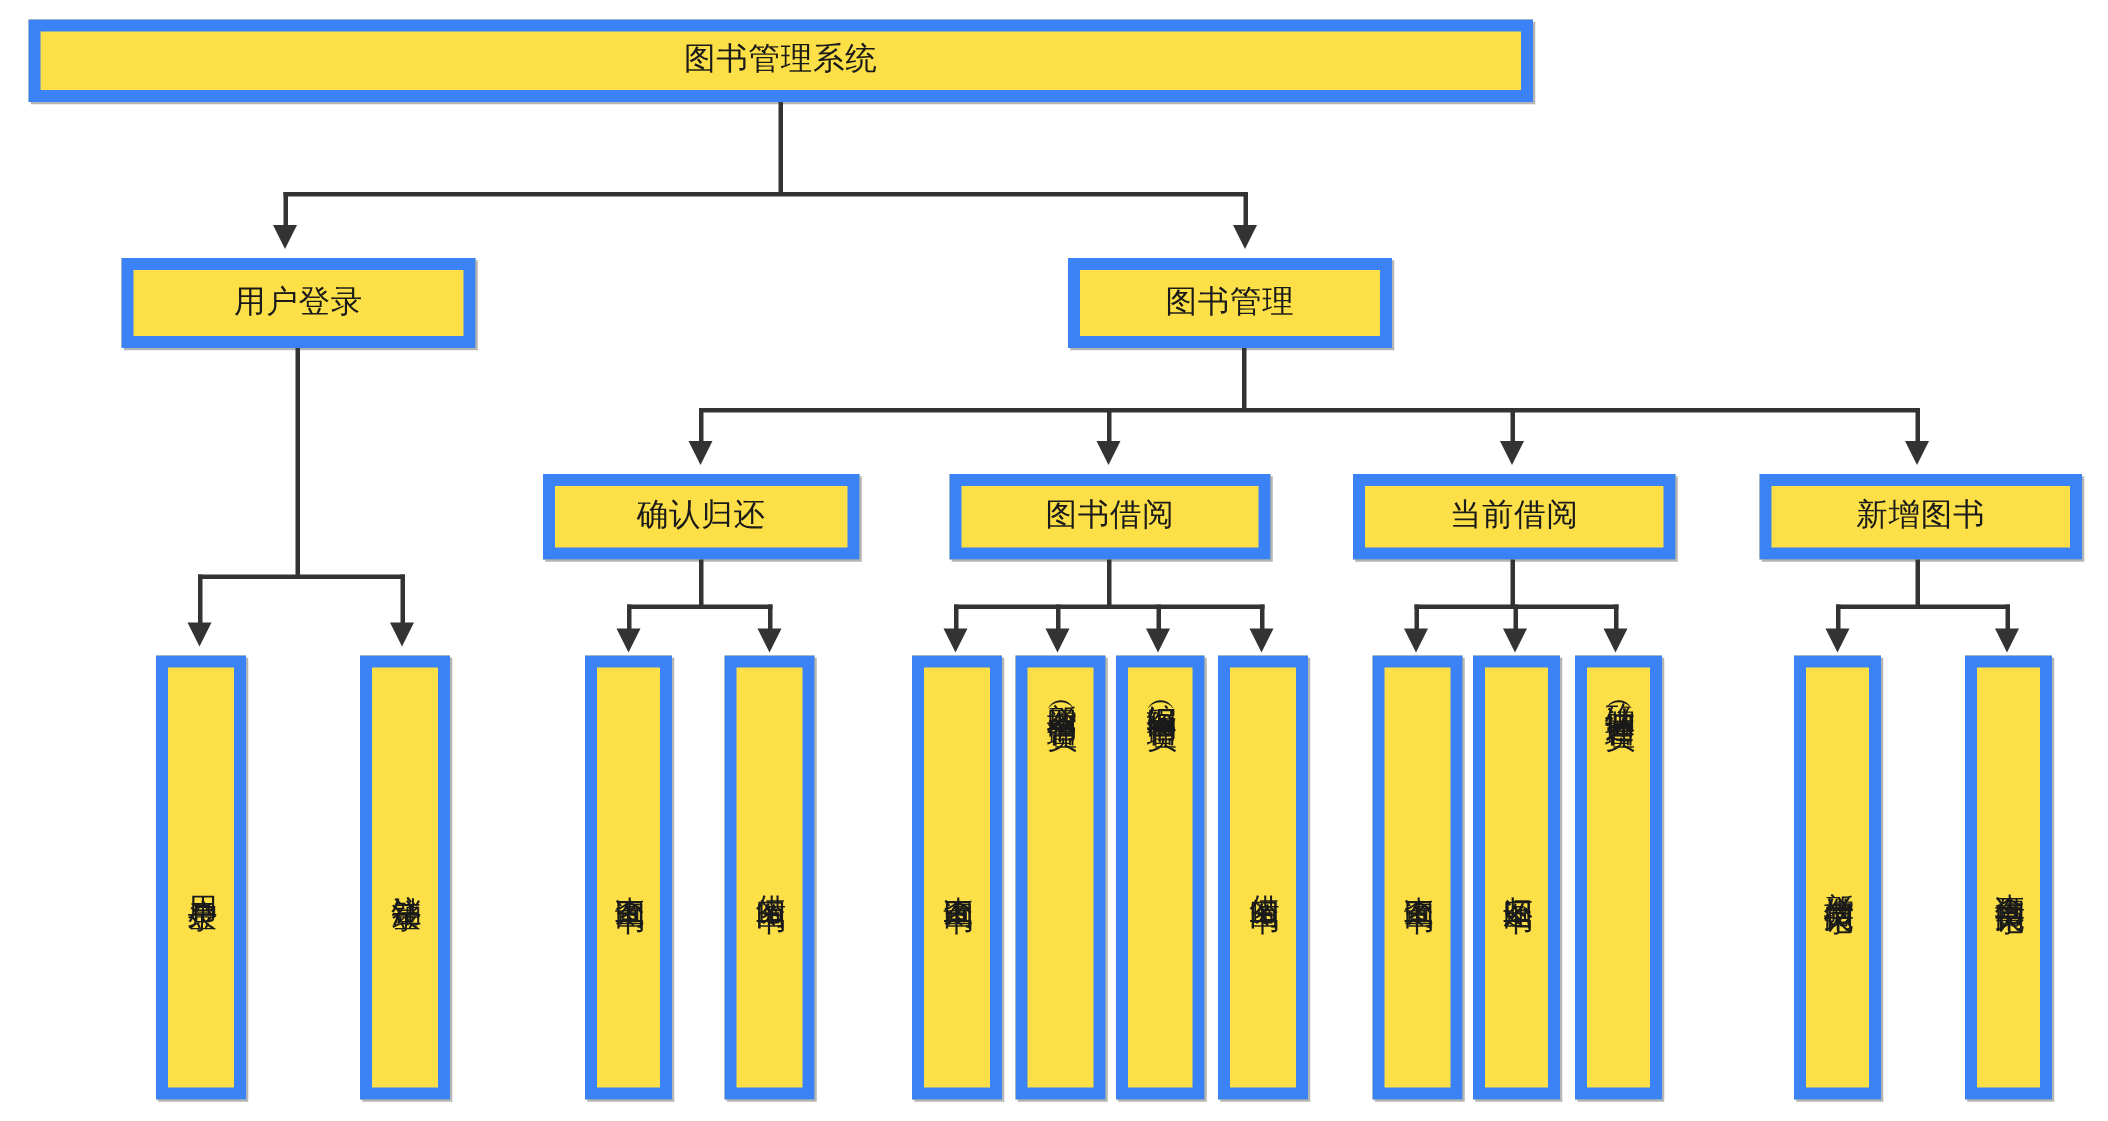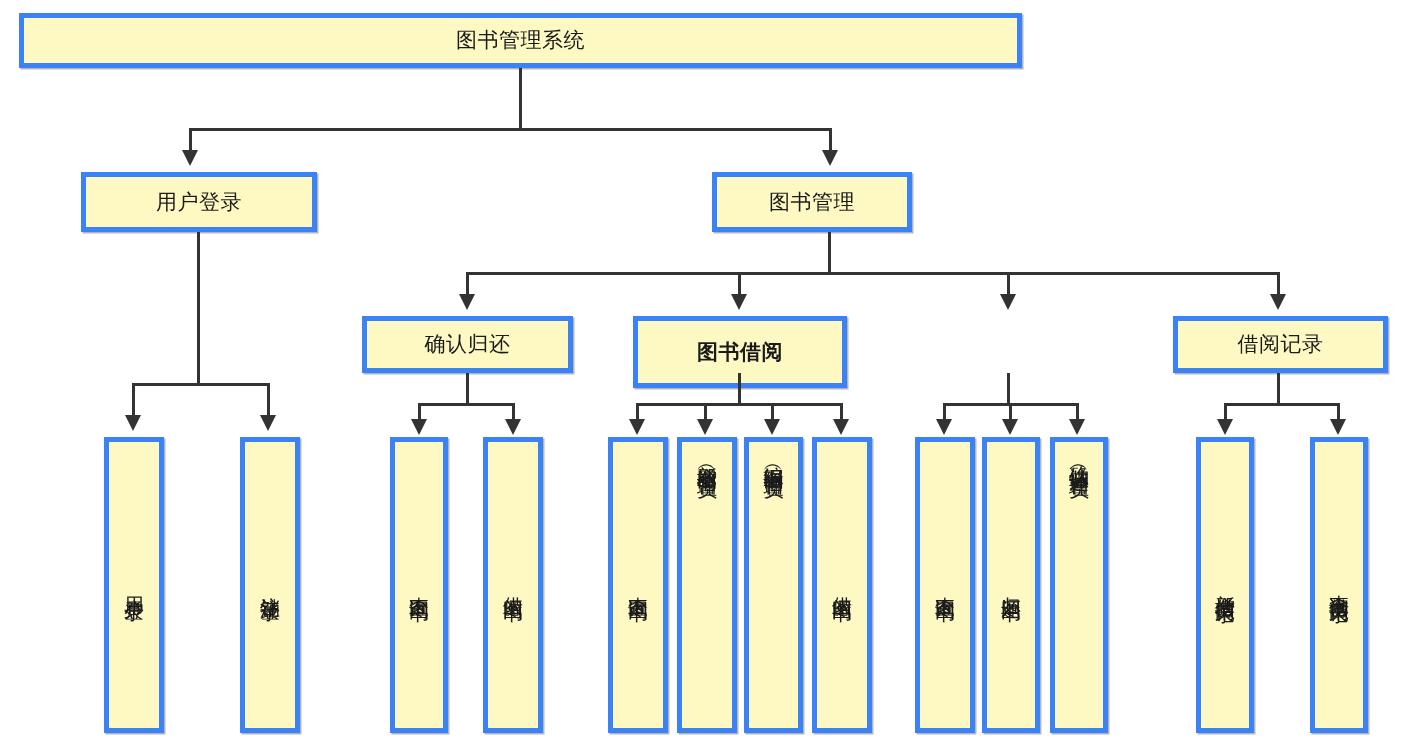--- a/index.html
+++ b/index.html
@@ -14,22 +14,22 @@
   #canvas {
     position: relative;
     width: 1405px;
     height: 747px;
     background: #ffffff;
     overflow: hidden;
   }
   .node {
     position: absolute;
     box-sizing: border-box;
-    background: #fef9c3;
-    border: 5px solid #3b82f6;
+    background: #fde047;
+    border: 8px solid #3b82f6;
     box-shadow: 1.5px 1.5px 0 0 rgba(120,120,120,0.55);
     display: flex;
     align-items: center;
     justify-content: center;
   }
   .node .label {
     font-size: 21px;
     line-height: 1.15;
     color: #1a1a1a;
     letter-spacing: 0.5px;
@@ -89,21 +89,21 @@
   <div class="line h" style="left:189px; top:128px; width:643px; height:3px;"></div>
 
   <div class="line v" style="left:189px; top:128px; width:3px; height:24px;"></div>
   <div class="arrow" style="left:182px; top:150px;"></div>
   <div class="line v" style="left:829px; top:128px; width:3px; height:24px;"></div>
   <div class="arrow" style="left:822px; top:150px;"></div>
 
   <div class="node" style="left:81px; top:172px; width:236px; height:60px;">
     <span class="label">用户登录</span>
   </div>
-  <div class="node" style="left:712px; top:172px; width:200px; height:60px;">
+  <div class="node" style="left:712px; top:172px; width:216px; height:60px;">
     <span class="label">图书管理</span>
   </div>
 
   <div class="line v" style="left:197px; top:232px; width:3px; height:153px;"></div>
   <div class="line h" style="left:132px; top:383px; width:138px; height:3px;"></div>
   <div class="line v" style="left:132px; top:383px; width:3px; height:34px;"></div>
   <div class="arrow" style="left:125px; top:415px;"></div>
   <div class="line v" style="left:267px; top:383px; width:3px; height:34px;"></div>
   <div class="arrow" style="left:260px; top:415px;"></div>
 
@@ -114,25 +114,28 @@
   <div class="line v" style="left:738px; top:272px; width:3px; height:24px;"></div>
   <div class="arrow" style="left:731px; top:294px;"></div>
   <div class="line v" style="left:1007px; top:272px; width:3px; height:24px;"></div>
   <div class="arrow" style="left:1000px; top:294px;"></div>
   <div class="line v" style="left:1277px; top:272px; width:3px; height:24px;"></div>
   <div class="arrow" style="left:1270px; top:294px;"></div>
 
   <div class="node" style="left:362px; top:316px; width:211px; height:57px;">
     <span class="label">确认归还</span>
   </div>
-  <div class="node" style="left:633px; top:316px; width:214px; height:72px;font-weight:bold;">
+  <div class="node" style="left:633px; top:316px; width:214px; height:57px;">
     <span class="label">图书借阅</span>
   </div>
+  <div class="node" style="left:902px; top:316px; width:215px; height:57px;">
+    <span class="label">当前借阅</span>
+  </div>
   <div class="node" style="left:1173px; top:316px; width:215px; height:57px;">
-    <span class="label">借阅记录</span>
+    <span class="label">新增图书</span>
   </div>
 
   <div class="line v" style="left:466px; top:373px; width:3px; height:32px;"></div>
   <div class="line h" style="left:418px; top:403px; width:97px; height:3px;"></div>
   <div class="line v" style="left:418px; top:403px; width:3px; height:18px;"></div>
   <div class="arrow" style="left:411px; top:419px;"></div>
   <div class="line v" style="left:512px; top:403px; width:3px; height:18px;"></div>
   <div class="arrow" style="left:505px; top:419px;"></div>
 
   <div class="line v" style="left:738px; top:373px; width:3px; height:32px;"></div>

